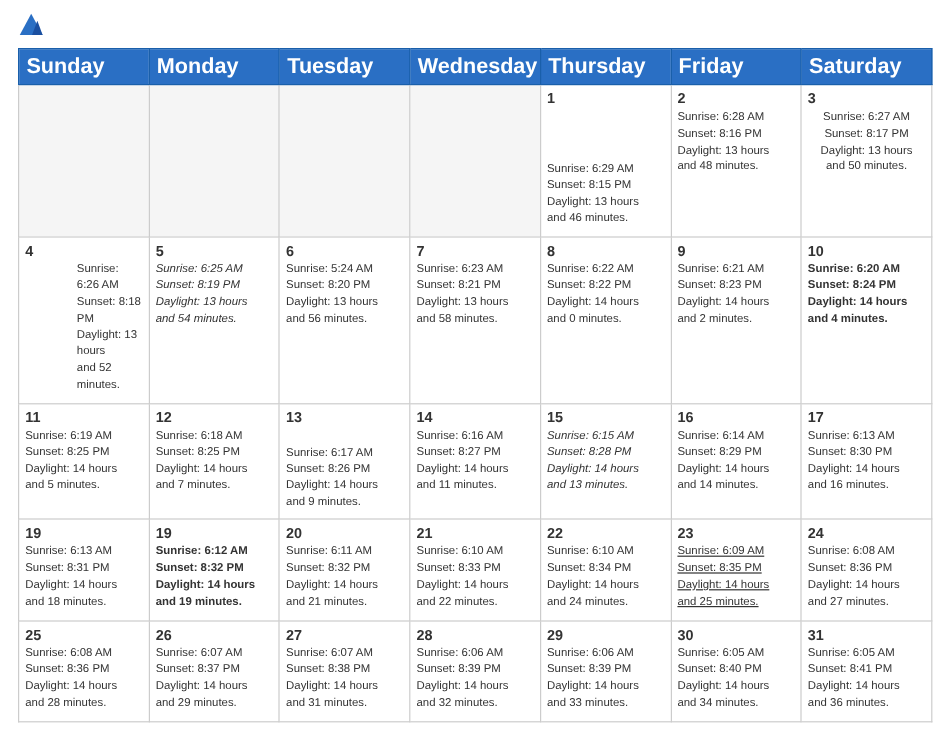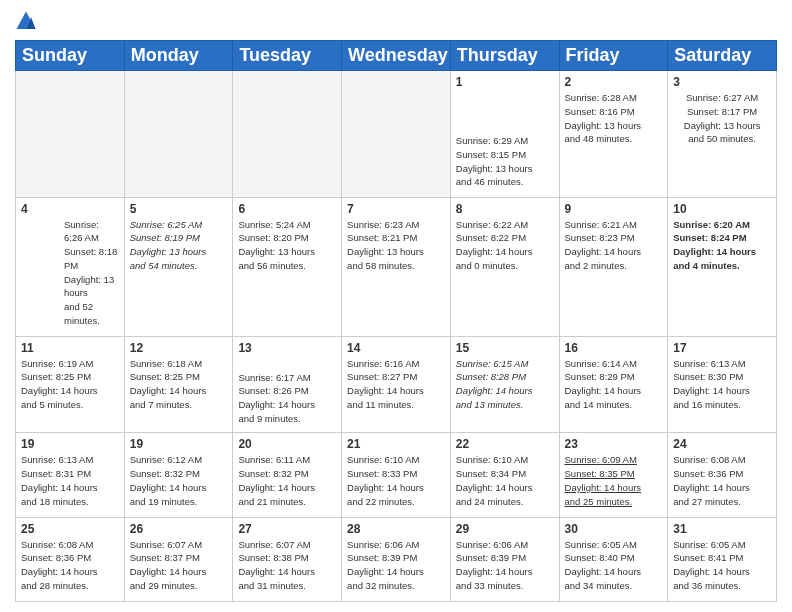--- a/index.html
+++ b/index.html
@@ -265,21 +265,21 @@
         <tr>
           <td>
             <span class="day-number">19</span>
             <div class="day-info" style="white-space: pre-line;">Sunrise: 6:13 AM
 Sunset: 8:31 PM
 Daylight: 14 hours
 and 18 minutes.</div>
           </td>
           <td>
             <span class="day-number">19</span>
-            <div class="day-info" style="white-space: pre-line;">Sunrise: 6:12 AM
+            <div class="day-info" style="white-space: pre-line; font-weight: bold;">Sunrise: 6:12 AM
 Sunset: 8:32 PM
 Daylight: 14 hours
 and 19 minutes.</div>
           </td>
           <td>
             <span class="day-number">20</span>
             <div class="day-info" style="white-space: pre-line;">Sunrise: 6:11 AM
 Sunset: 8:32 PM
 Daylight: 14 hours
 and 21 minutes.</div>

